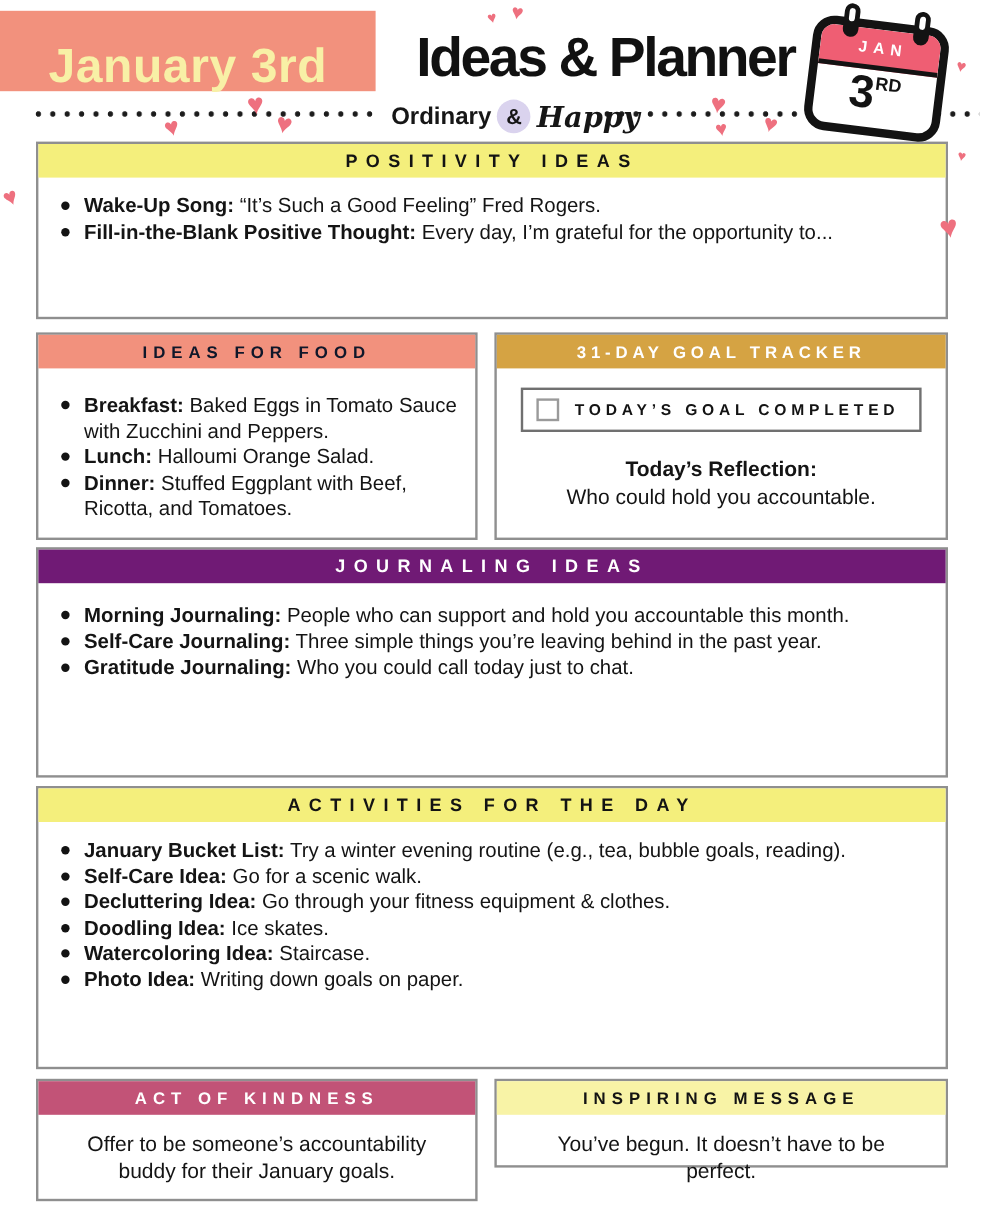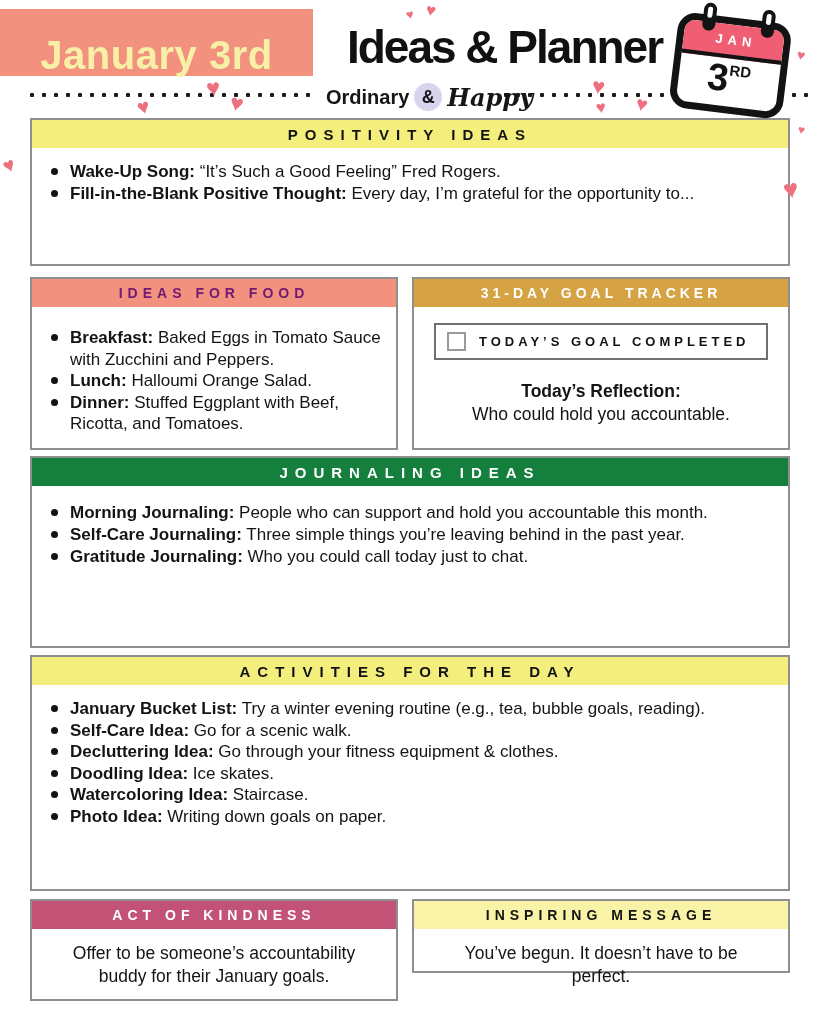--- a/index.html
+++ b/index.html
@@ -44,22 +44,22 @@
   
   .heart { position:absolute; color:#EE707F; line-height:1; z-index:0; }
   .heart::before { content:"\2665"; display:block; }
   .heart.front { z-index:2; }
 
   
   .section { position:absolute; background:#fff; border:2px solid #8f8f8f; z-index:1; }
   .sec-header { height:28px; display:flex; align-items:center; justify-content:center;
                 font-weight:800; font-size:15px; letter-spacing:7px; white-space:nowrap; }
   .hdr-yellow { background:#F4EF7C; color:#131313; }
-  .hdr-salmon { background:#F2917D; color:#701a75; font-size:14px; letter-spacing:5px; }
-  .hdr-gold   { background:#15803d; color:#ffffff; }
+  .hdr-salmon { background:#F2917D; color:#0f172a; font-size:14px; letter-spacing:5px; }
+  .hdr-gold   { background:#701a75; color:#ffffff; }
   .hdr-gold-sm{ background:#D5A343; color:#ffffff; font-size:14px; letter-spacing:4px; }
   .hdr-rose   { background:#C25377; color:#ffffff; font-size:14px; letter-spacing:5px; }
   .hdr-pale   { background:#F8F3A6; color:#131313; font-size:14px; letter-spacing:5px; }
 
   .sec-positivity { left:30px; top:118px; width:760px; height:148px; }
   .sec-food       { left:30px; top:277px; width:368px; height:173px; }
   .sec-tracker    { left:412px; top:277px; width:378px; height:173px; }
   .sec-journaling { left:30px; top:456px; width:760px; height:192px; }
   .sec-activities { left:30px; top:655px; width:760px; height:236px; }
   .sec-kindness   { left:30px; top:899px; width:368px; height:102px; }

